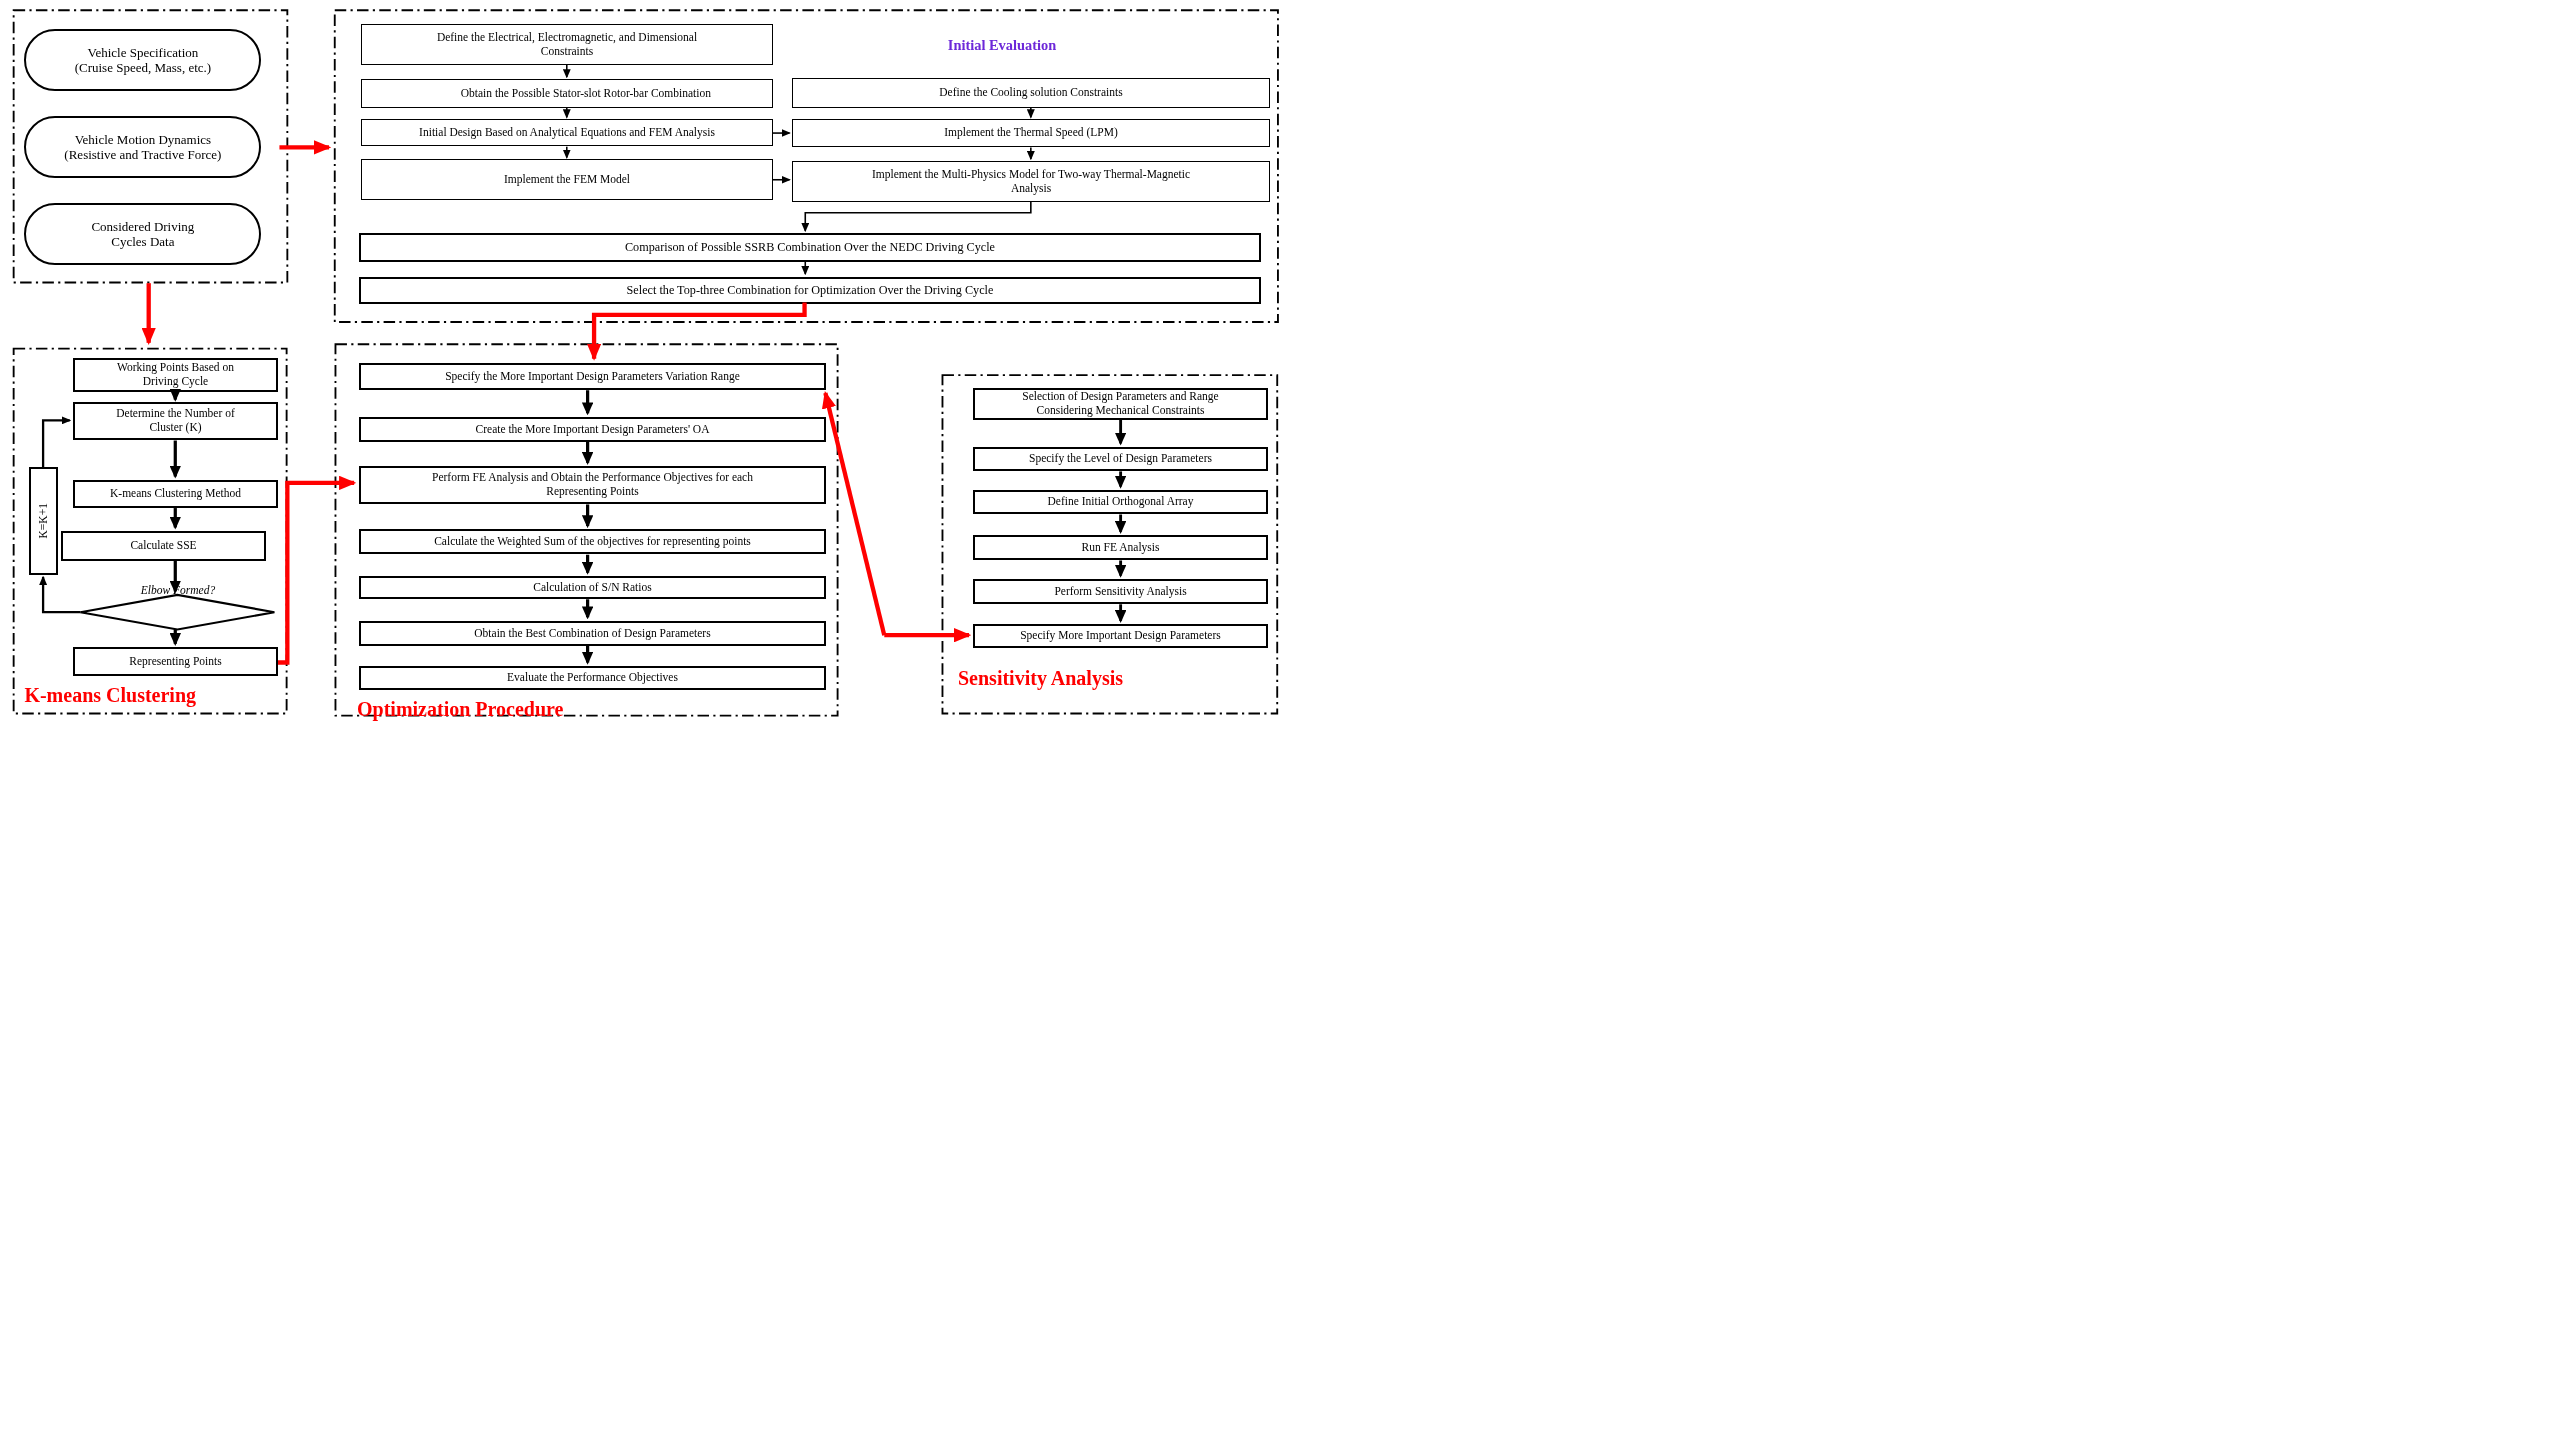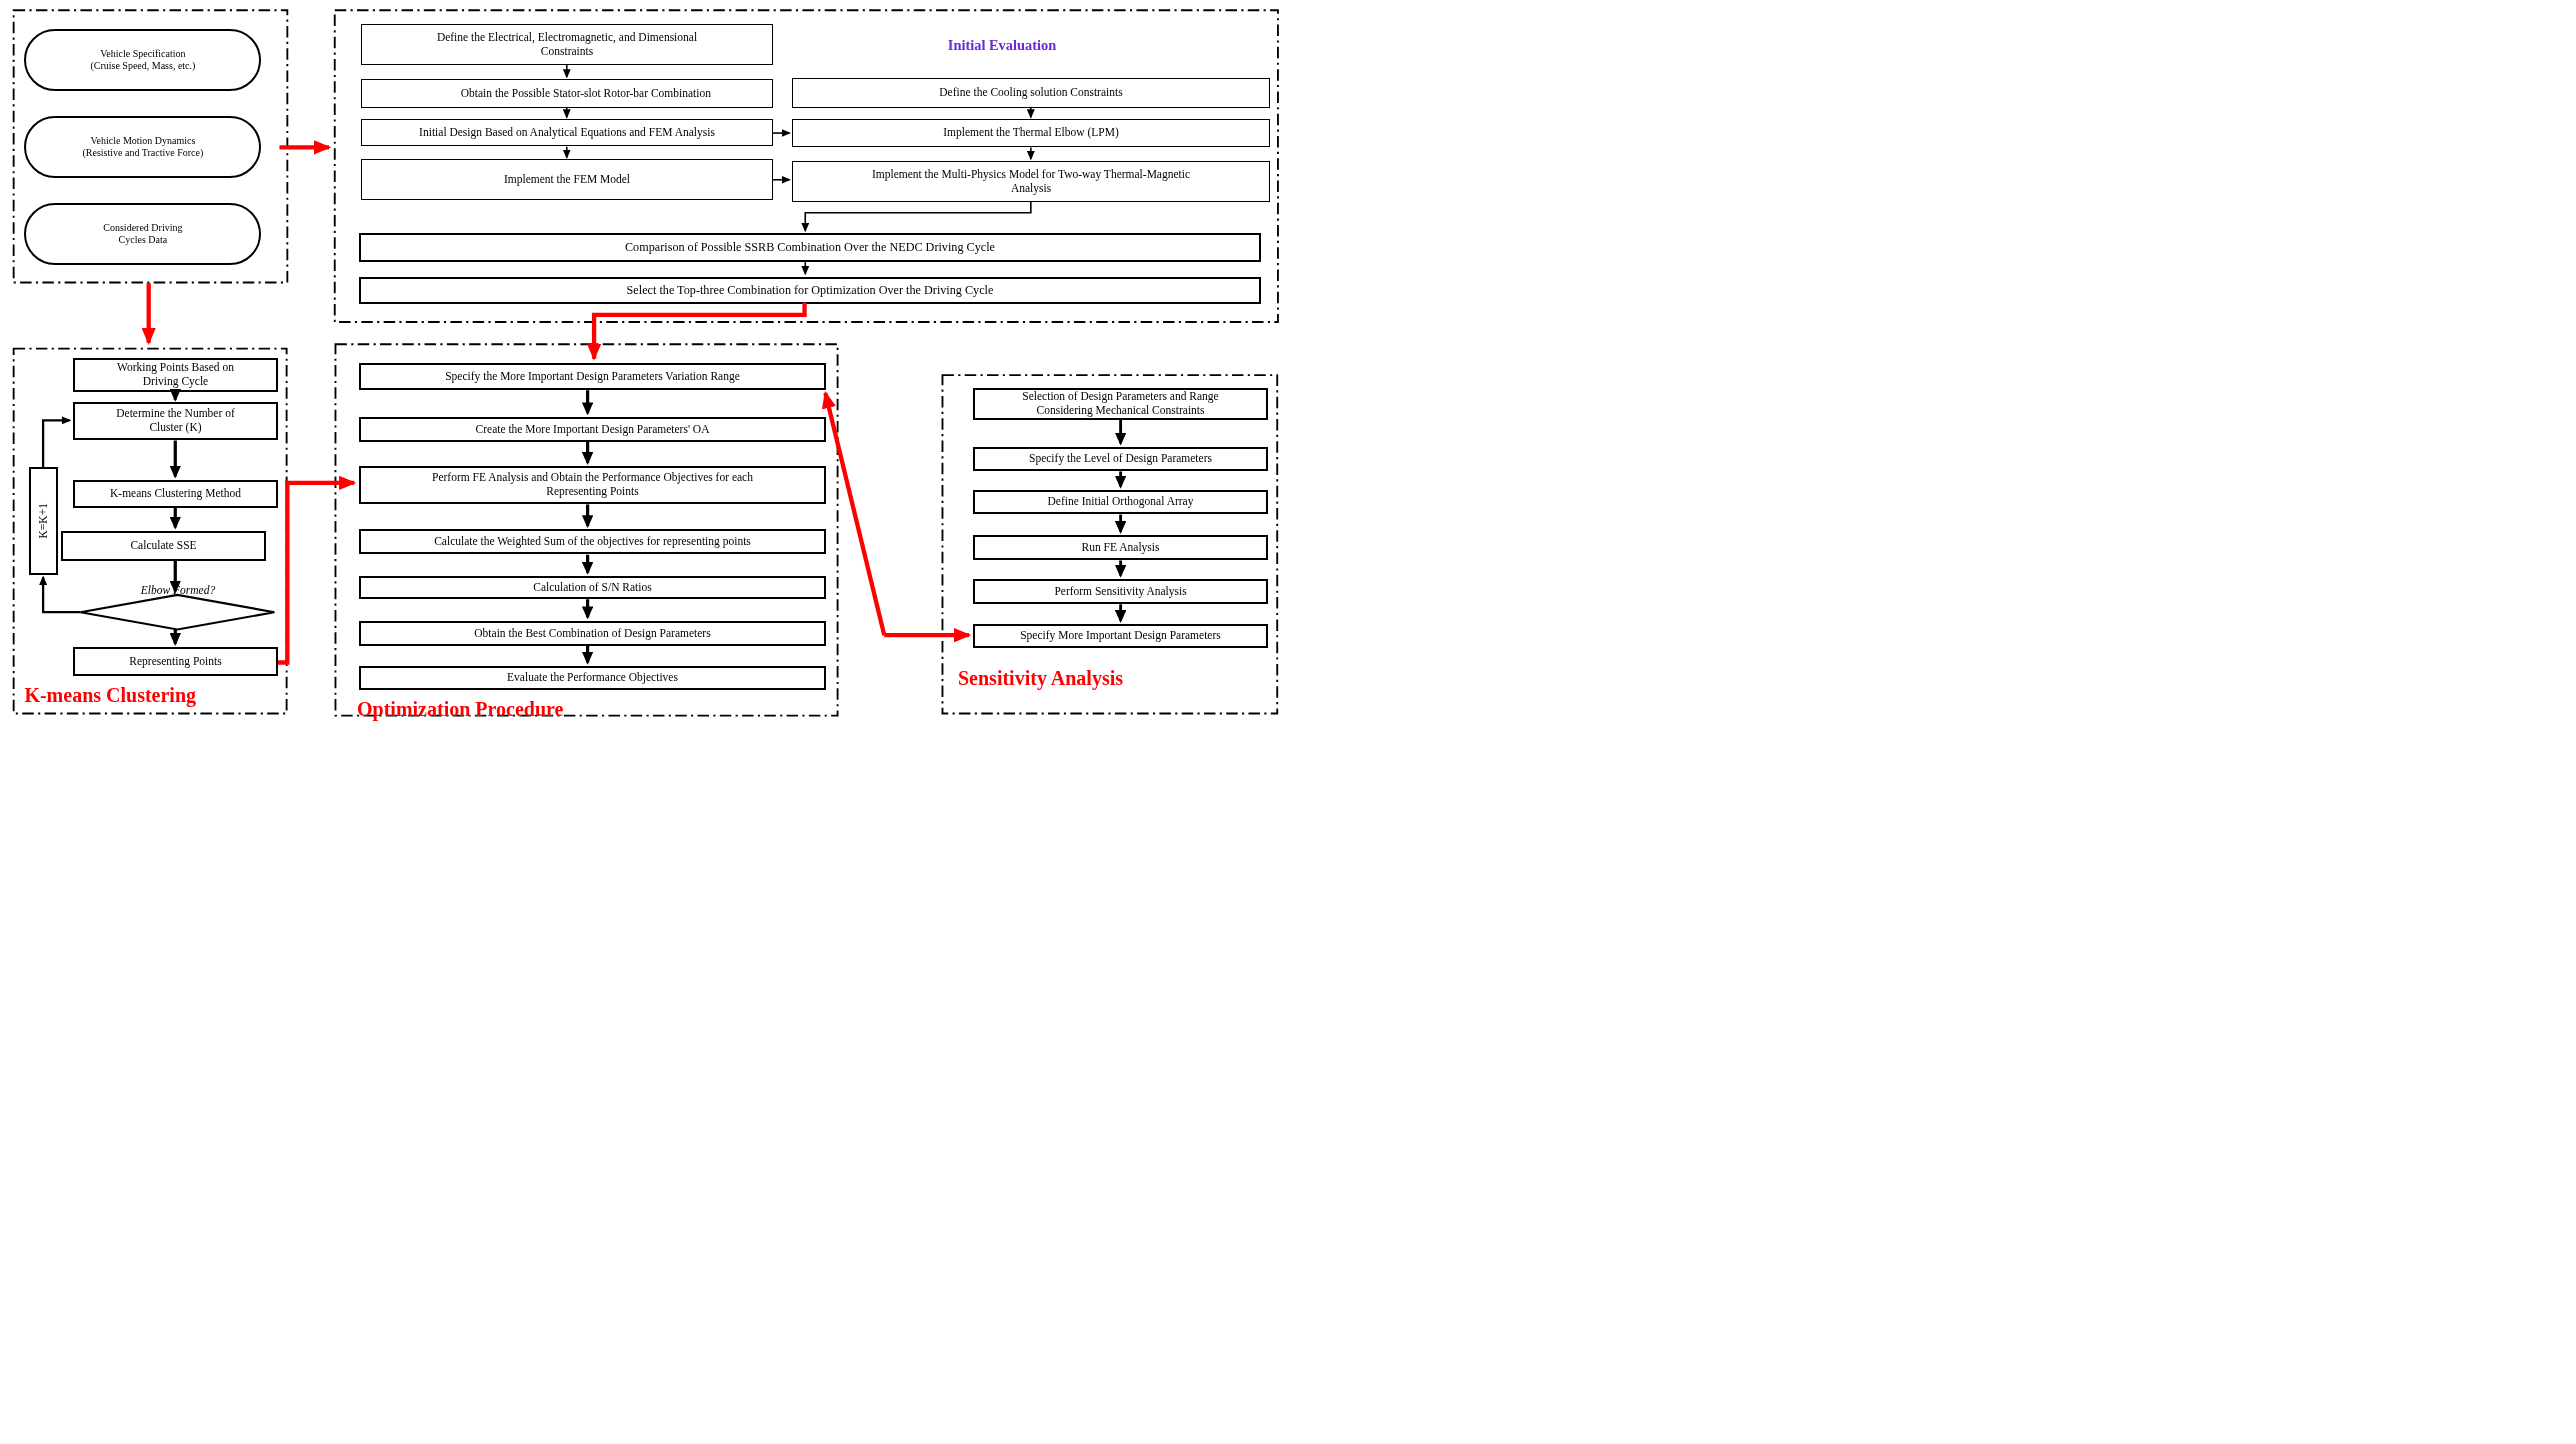--- a/index.html
+++ b/index.html
@@ -6,21 +6,21 @@
   #canvas{
     position:relative;width:1288px;height:723px;background:#fff;
     font-family:"Liberation Serif","DejaVu Serif",serif;color:#000;
   }
   svg.layer{position:absolute;left:0;top:0;pointer-events:none;}
   .box{
     position:absolute;box-sizing:border-box;background:#fff;border:2.2px solid #000;
     display:flex;align-items:center;justify-content:center;text-align:center;
     font-size:11.5px;line-height:1.18;white-space:pre-line;padding:0.7px 4.3px;z-index:2;
   }
-  .stadium{border-radius:33px;font-size:10px;border-width:2.2px;}
+  .stadium{border-radius:33px;font-size:13px;border-width:2.2px;}
   .ie{border-width:1.8px;}
   .wide{font-size:12.2px;border-width:2.2px;}
   .opt{border-width:2.5px;}
   .sens{border-width:2.2px;}
   .km{border-width:2.2px;}
   .kk{border-width:2.2px;}
   .kk span{transform:rotate(-90deg);white-space:nowrap;font-size:11.5px;}
   .diamond-label{
     position:absolute;display:flex;align-items:center;justify-content:center;
     text-align:center;font-size:11.5px;z-index:3;background:transparent;
@@ -58,21 +58,21 @@
 
   <div class="ie-title" style="left:923px;top:37px;width:158px;">Initial Evaluation</div>
 
   <div class="box ie" style="left:361px;top:24px;width:412px;height:41px;">Define the Electrical, Electromagnetic, and Dimensional
 Constraints</div>
   <div class="box ie" style="left:361px;top:79px;width:412px;height:29px;padding-left:42px;">Obtain the Possible Stator-slot Rotor-bar Combination</div>
   <div class="box ie" style="left:361px;top:119px;width:412px;height:27px;">Initial Design Based on Analytical Equations and FEM Analysis</div>
   <div class="box ie" style="left:361px;top:159px;width:412px;height:41px;">Implement the FEM Model</div>
 
   <div class="box ie" style="left:792px;top:78px;width:478px;height:30px;">Define the Cooling solution Constraints</div>
-  <div class="box ie" style="left:792px;top:119px;width:478px;height:28px;">Implement the Thermal Elbow (LPM)</div>
+  <div class="box ie" style="left:792px;top:119px;width:478px;height:28px;">Implement the Thermal Speed (LPM)</div>
   <div class="box wide" style="left:359px;top:233px;width:902px;height:29px;">Comparison of Possible SSRB Combination Over the NEDC Driving Cycle</div>
 
   <div class="box ie" style="left:792px;top:161px;width:478px;height:41px;">Implement the Multi-Physics Model for Two-way Thermal-Magnetic
 Analysis</div>
   <div class="box wide" style="left:359px;top:277px;width:902px;height:26.6px;">Select the Top-three Combination for Optimization Over the Driving Cycle</div>
 
   <div class="box km" style="left:73px;top:358px;width:205px;height:34px;">Working Points Based on
 Driving Cycle</div>
   <div class="box km" style="left:73px;top:402px;width:205px;height:38px;">Determine the Number of
 Cluster (K)</div>

